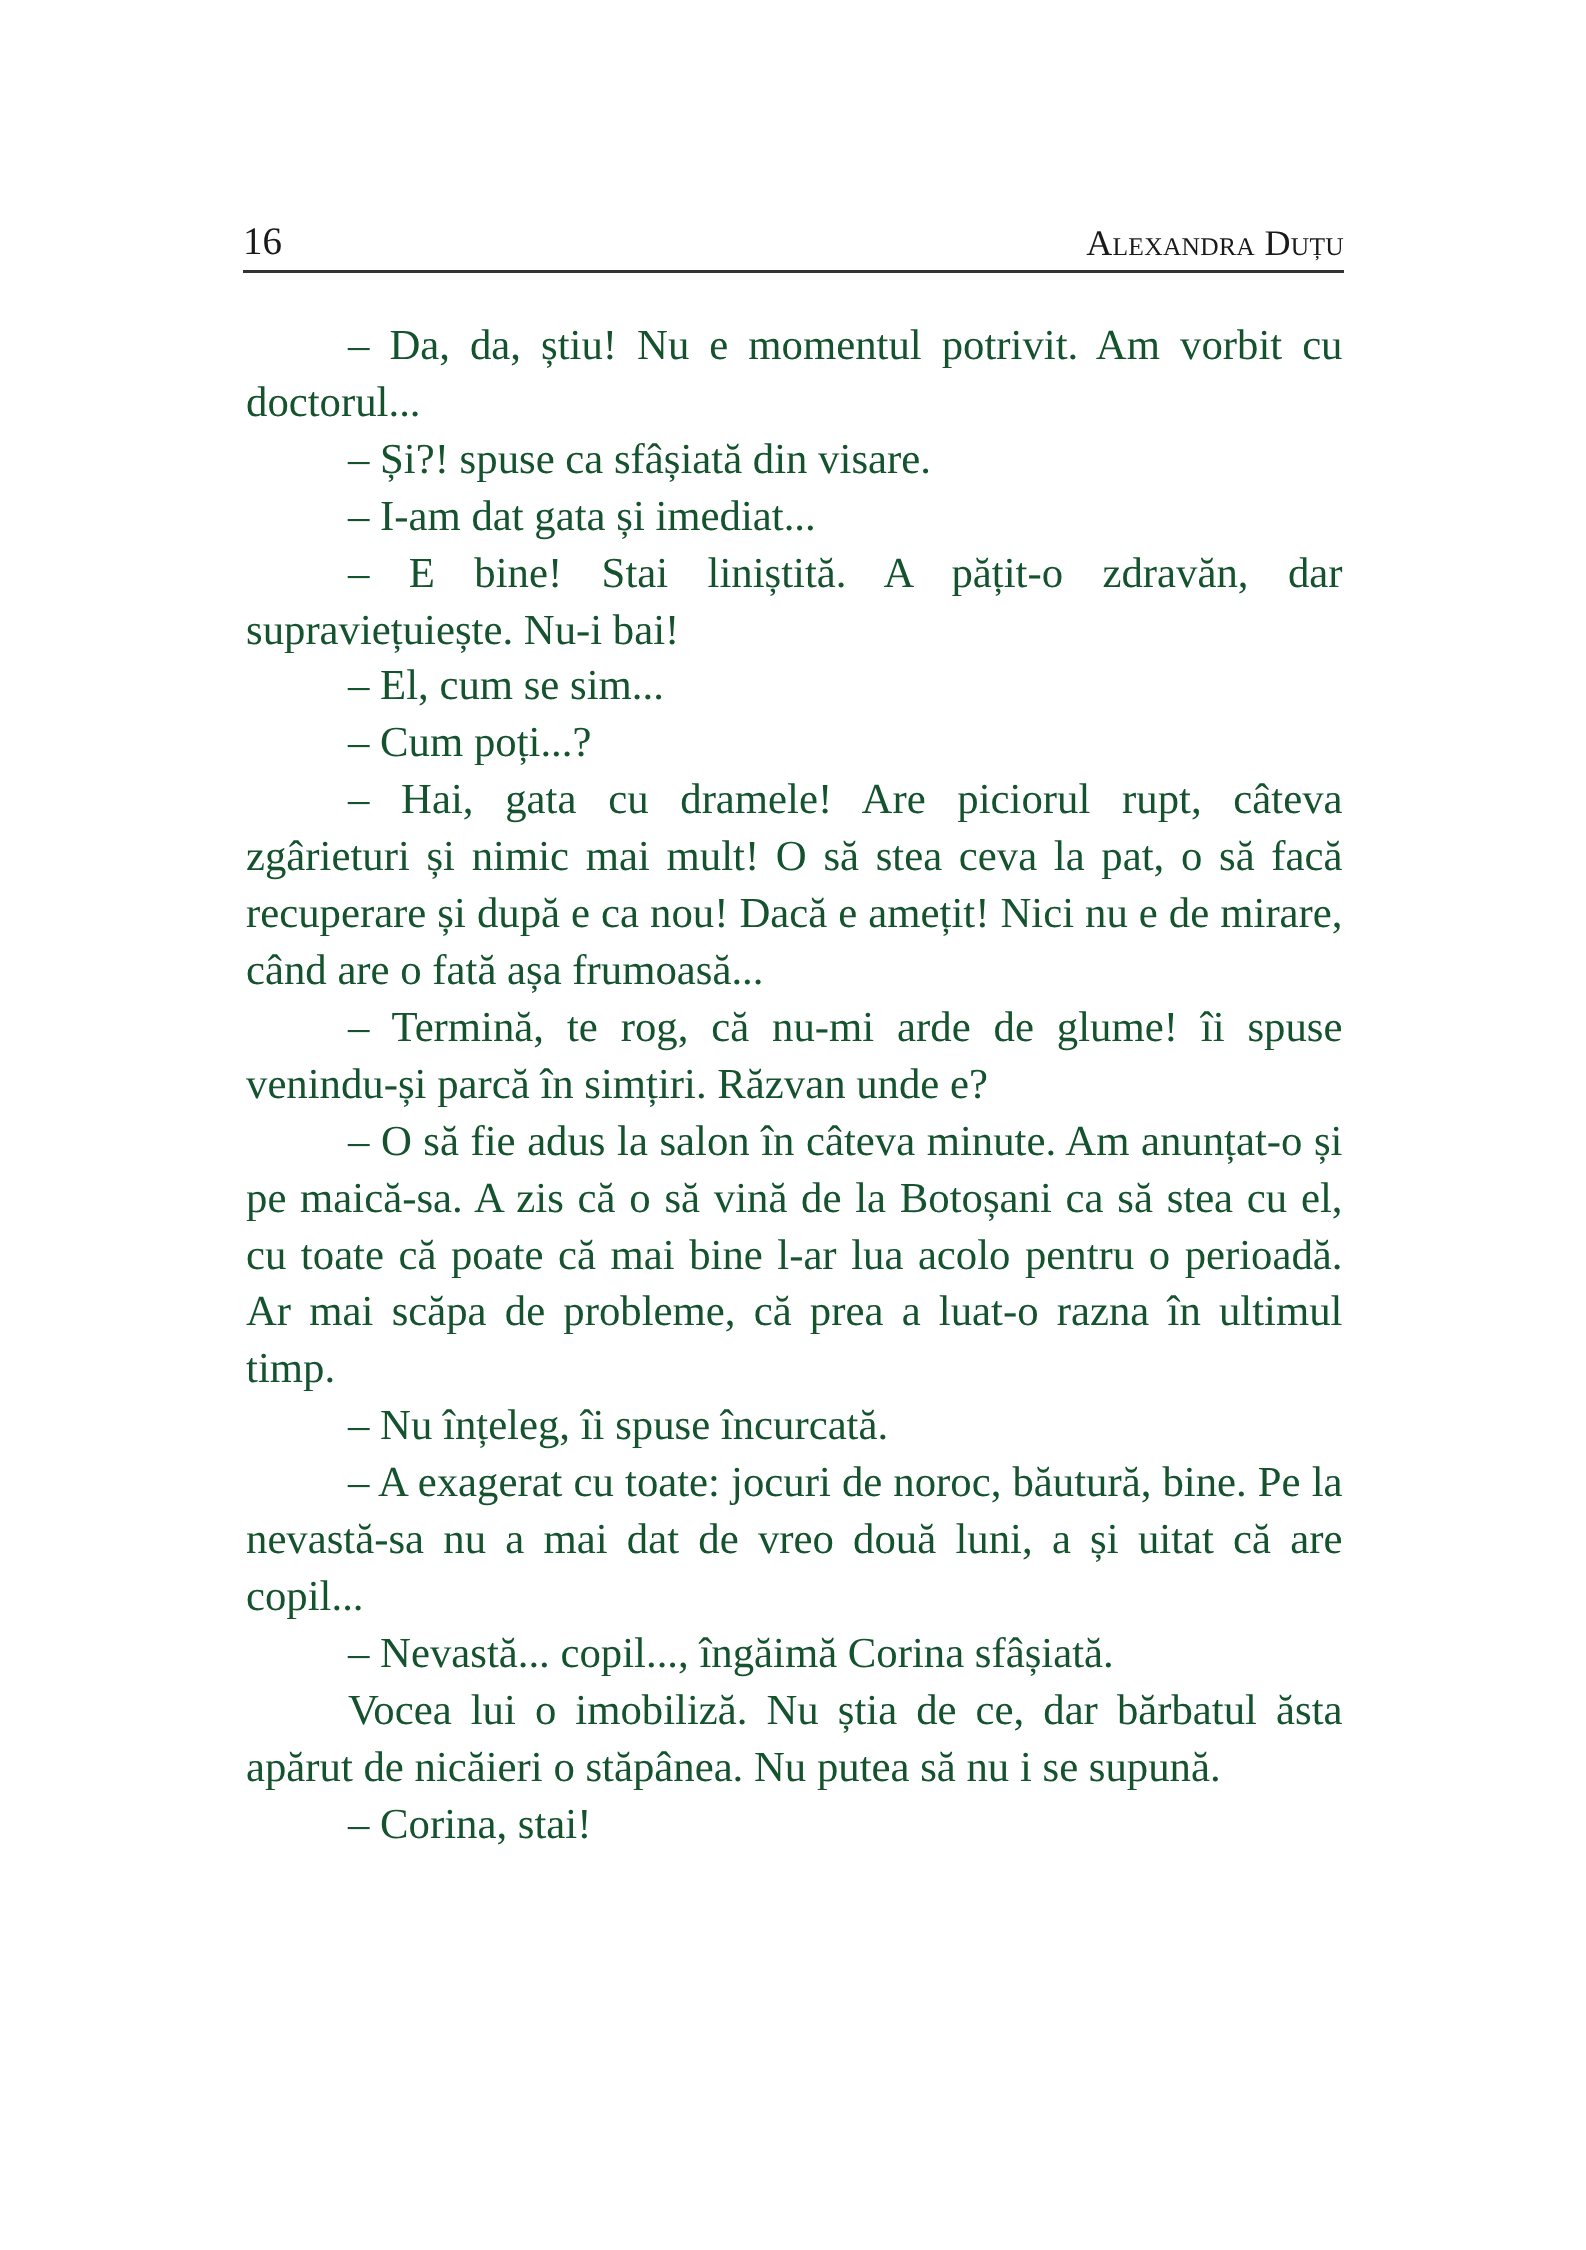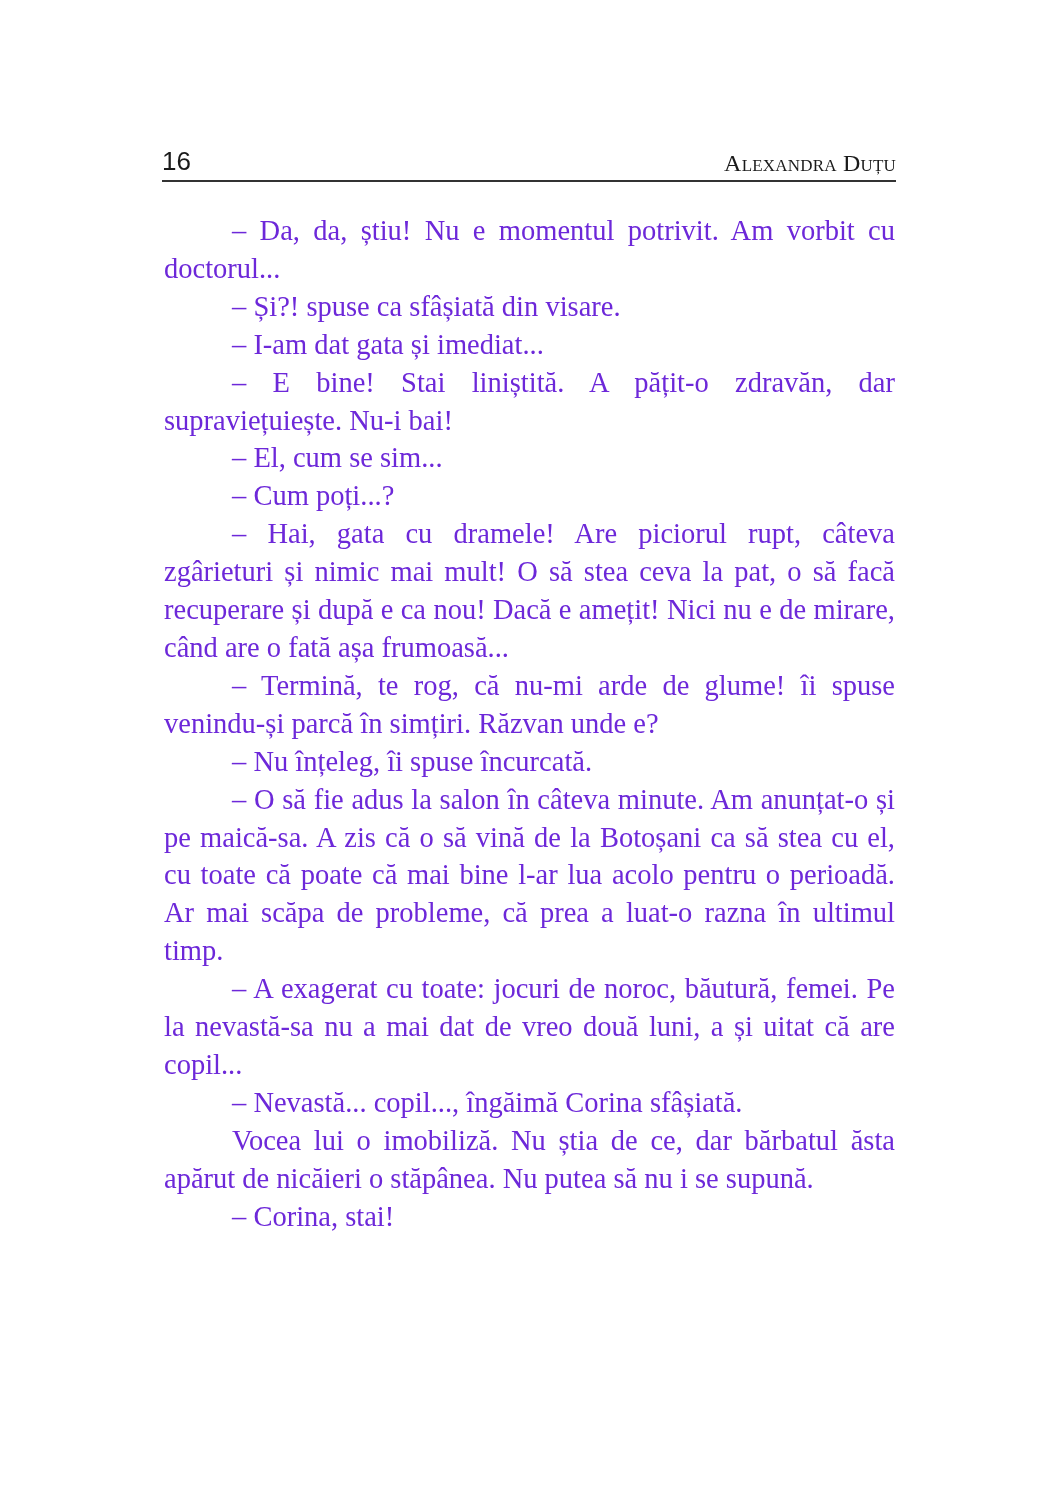--- a/index.html
+++ b/index.html
@@ -1,46 +1,46 @@
 <!DOCTYPE html>
 <html><head>
 <meta charset="utf-8">
 <style>
   html, body { margin: 0; padding: 0; background: #ffffff; }
   body { width: 1057px; height: 1500px; position: relative; overflow: hidden; }
   .page { position: absolute; left: 0; top: 0; width: 1057px; height: 1500px; background: #fff; }
   .header { position: absolute; left: 162px; top: 144px; width: 734px; height: 36px;
             border-bottom: 2px solid #333; }
-  .page-number { position: absolute; left: 0; top: 0; font-family: Liberation Sans, sans-serif;
+  .page-number { position: absolute; left: 0; top: 0; font-family: Liberation Serif, serif;
                  font-size: 26px; color: #1a1a1a; line-height: 34px; text-align: center; }
   .running-head { position: absolute; right: 0; top: 2px; font-family: "Liberation Serif", "DejaVu Serif", serif;
                   font-size: 24px; font-variant: small-caps; color: #1a1a1a; line-height: 34px; letter-spacing: 0.2px; text-align: center; }
   .body-text { position: absolute; left: 164px; top: 212px; width: 731px;
                font-family: "Liberation Serif", "DejaVu Serif", serif; font-size: 28.5px;
-               line-height: 37.9px; color: #6d28d9; }
+               line-height: 37.9px; color: #14532d; }
   .para { margin: 0; text-indent: 68px; text-align: justify; }
 </style>
 </head>
 <body>
 
 <div class="page">
   <div class="header">
     <span class="page-number">16</span>
     <span class="running-head">Alexandra Duțu</span>
   </div>
 
   <div class="body-text">
     <p class="para">– Da, da, știu! Nu e momentul potrivit. Am vorbit cu doctorul...</p>
     <p class="para">– Și?! spuse ca sfâșiată din visare.</p>
     <p class="para">– I-am dat gata și imediat...</p>
     <p class="para">– E bine! Stai liniștită. A pățit-o zdravăn, dar supraviețuiește. Nu-i bai!</p>
     <p class="para">– El, cum se sim...</p>
     <p class="para">– Cum poți...?</p>
     <p class="para">– Hai, gata cu dramele! Are piciorul rupt, câteva zgârieturi și nimic mai mult! O să stea ceva la pat, o să facă recuperare și după e ca nou! Dacă e amețit! Nici nu e de mirare, când are o fată așa frumoasă...</p>
     <p class="para">– Termină, te rog, că nu-mi arde de glume! îi spuse venindu-și parcă în simțiri. Răzvan unde e?</p>
+    <p class="para">– O să fie adus la salon în câteva minute. Am anunțat-o și pe maică-sa. A zis că o să vină de la Botoșani ca să stea cu el, cu toate că poate că mai bine l-ar lua acolo pentru o perioadă. Ar mai scăpa de probleme, că prea a luat-o razna în ultimul timp.</p>
     <p class="para">– Nu înțeleg, îi spuse încurcată.</p>
-    <p class="para">– O să fie adus la salon în câteva minute. Am anunțat-o și pe maică-sa. A zis că o să vină de la Botoșani ca să stea cu el, cu toate că poate că mai bine l-ar lua acolo pentru o perioadă. Ar mai scăpa de probleme, că prea a luat-o razna în ultimul timp.</p>
-    <p class="para">– A exagerat cu toate: jocuri de noroc, băutură, femei. Pe la nevastă-sa nu a mai dat de vreo două luni, a și uitat că are copil...</p>
+    <p class="para">– A exagerat cu toate: jocuri de noroc, băutură, bine. Pe la nevastă-sa nu a mai dat de vreo două luni, a și uitat că are copil...</p>
     <p class="para">– Nevastă... copil..., îngăimă Corina sfâșiată.</p>
     <p class="para">Vocea lui o imobiliză. Nu știa de ce, dar bărbatul ăsta apărut de nicăieri o stăpânea. Nu putea să nu i se supună.</p>
     <p class="para">– Corina, stai!</p>
   </div>
 </div>
 
 </body></html>

